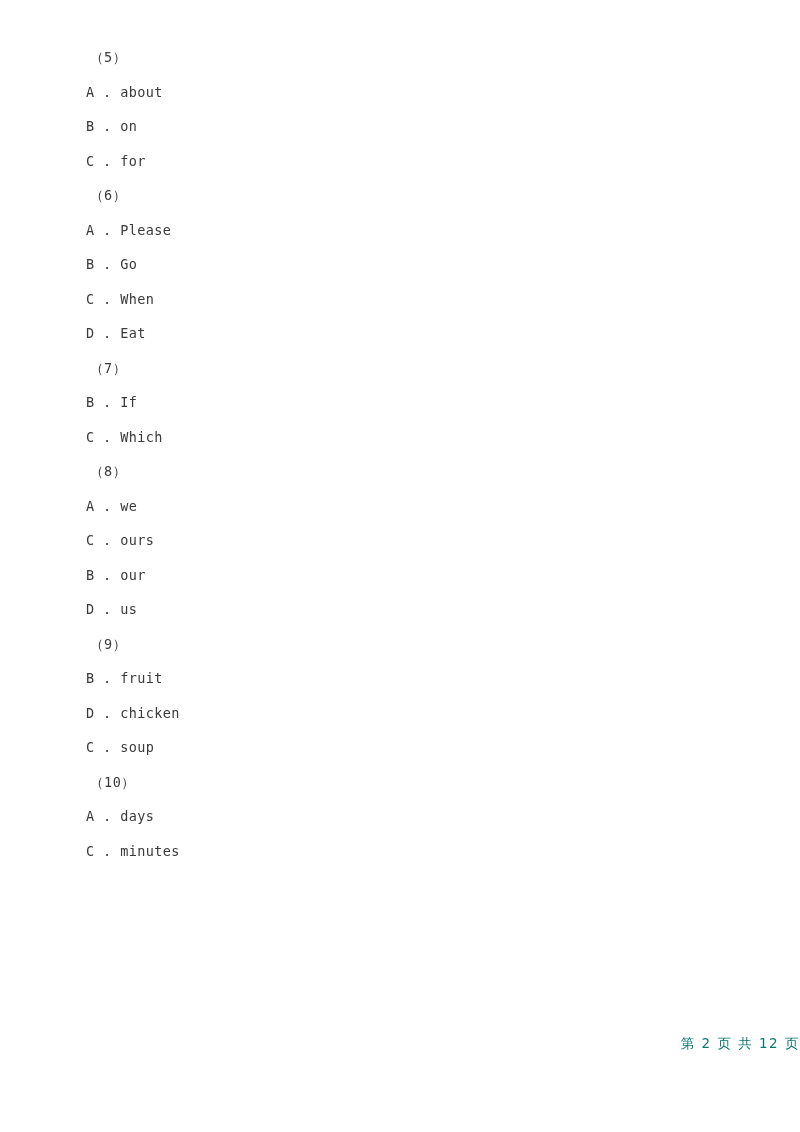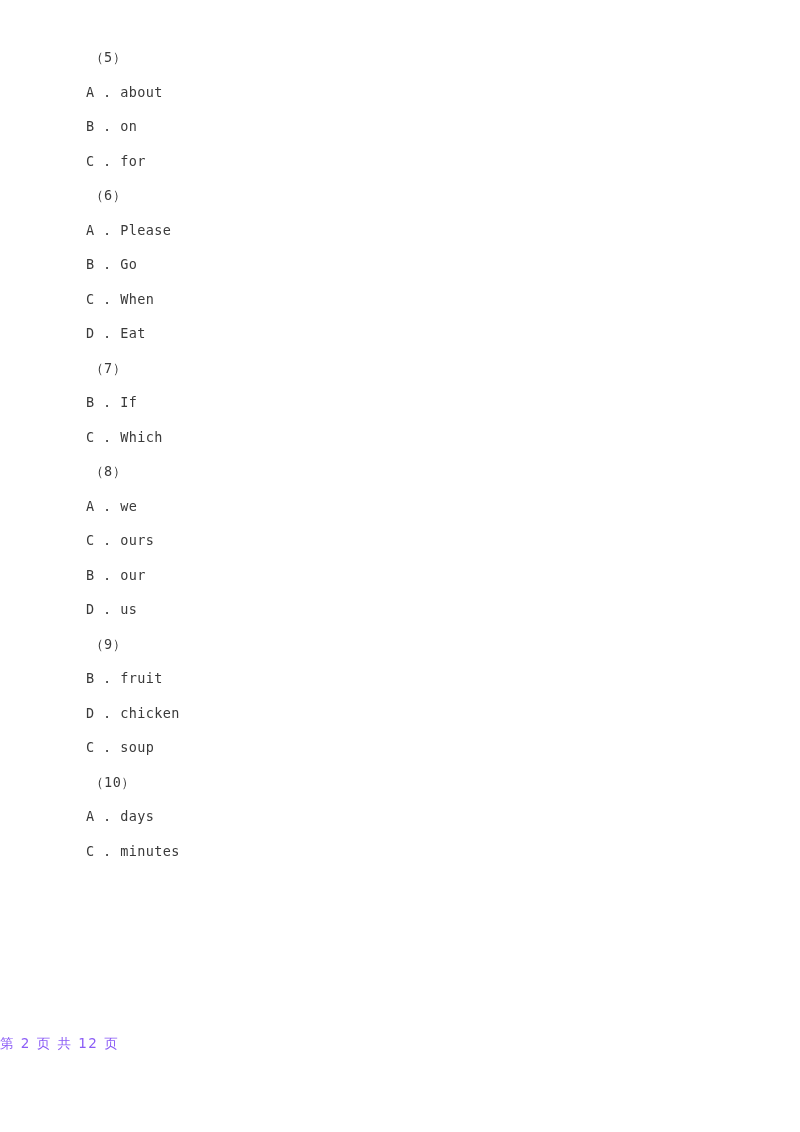--- a/index.html
+++ b/index.html
@@ -66,24 +66,24 @@
 
   .opt-text {
     display: inline;
   }
 
   .footer {
     position: absolute;
     left: 0;
     top: 1032px;
     width: 800px;
-    text-align: left;
+    text-align: right;
     font-size: 13.5px;
     line-height: 22px;
-    color: #8b5cf6;
+    color: #0f766e;
     font-family: "DejaVu Sans", "Liberation Sans", sans-serif;
     letter-spacing: 1.5px;
     white-space: pre;
   }
 </style>
 </head>
 <body>
 
 <div class="page">
 

